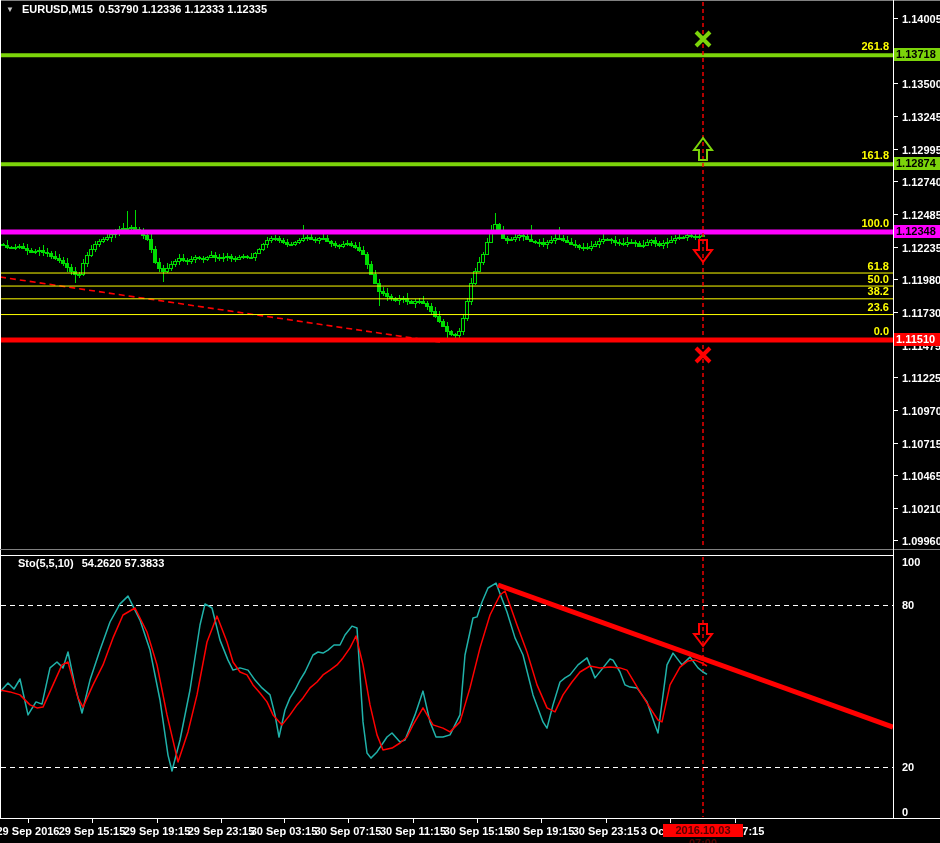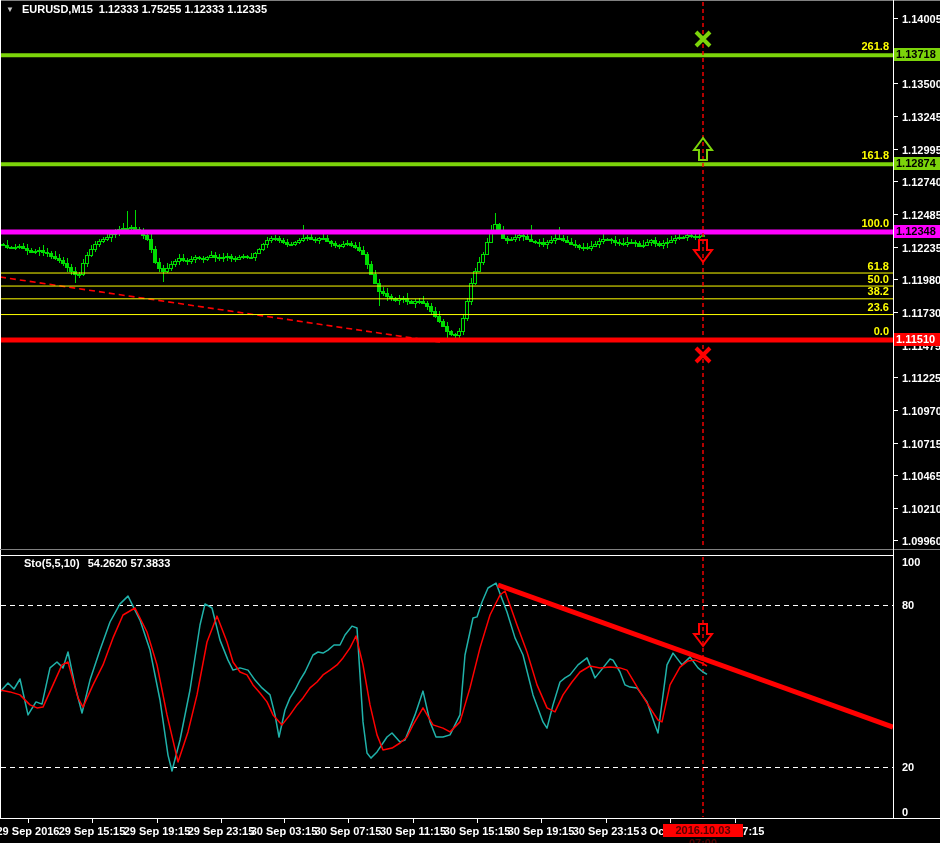--- a/index.html
+++ b/index.html
@@ -2,21 +2,21 @@
 <html><head>
 <meta charset="utf-8">
 <style>
   html,body{margin:0;padding:0;background:#1a1a1a;}
   .screen{position:relative;width:940px;height:843px;background:#000;overflow:hidden;
           font-family:"Liberation Sans",sans-serif;}
   svg{position:absolute;left:0;top:0;}
   .titlebar{position:absolute;left:6px;top:3px;display:flex;align-items:center;gap:6px;
             color:#fff;font-size:11px;font-weight:bold;white-space:pre;z-index:5;}
   .titlebar .tri{color:#c8c8c8;font-size:8px;margin-right:2px;}
-  .sto-label{position:absolute;left:24px;top:557px;color:#fff;font-size:11px;font-weight:bold;z-index:5;}
+  .sto-label{position:absolute;left:18px;top:557px;color:#fff;font-size:11px;font-weight:bold;z-index:5;}
   .sto-label .sto-vals{margin-left:5px;}
   #badges div{position:absolute;left:894px;width:46px;height:13px;line-height:13px;
               font-size:11px;font-weight:bold;padding-left:2px;z-index:6;}
   .time-badge{position:absolute;left:663px;top:824px;width:80px;height:13px;line-height:13px;
               background:#FF0000;color:#550000;font-size:11px;font-weight:bold;text-align:center;z-index:7;}
 </style>
 </head>
 <body>
 
 <div class="screen">
@@ -471,21 +471,21 @@
       <text x="606" y="835" fill="#fff" text-anchor="middle" style="font:bold 11px &quot;Liberation Sans&quot;,sans-serif">30 Sep 23:15</text>
       <line x1="670.5" y1="819" x2="670.5" y2="823" stroke="#fff" stroke-width="1"></line>
       <text x="670" y="835" fill="#fff" text-anchor="middle" style="font:bold 11px &quot;Liberation Sans&quot;,sans-serif">3 Oct 03:15</text>
       <line x1="735.5" y1="819" x2="735.5" y2="823" stroke="#fff" stroke-width="1"></line>
       <text x="735" y="835" fill="#fff" text-anchor="middle" style="font:bold 11px &quot;Liberation Sans&quot;,sans-serif">3 Oct 07:15</text>
     </svg>
 
   <div class="titlebar">
     <span class="tri">▼</span>
     <span class="sym">EURUSD,M15</span>
-    <span class="vals">1.12333 1.75255 1.12333 1.12335</span>
+    <span class="vals">0.53790 1.12336 1.12333 1.12335</span>
   </div>
 
   <div class="sto-label">
     <span>Sto(5,5,10)</span>
     <span class="sto-vals">54.2620 57.3833</span>
   </div>
 
   <div id="badges">
       <div style="top: 48px; background: rgb(124, 212, 10); color: rgb(0, 0, 0);">1.13718</div>
       <div style="top: 157px; background: rgb(124, 212, 10); color: rgb(0, 0, 0);">1.12874</div>

